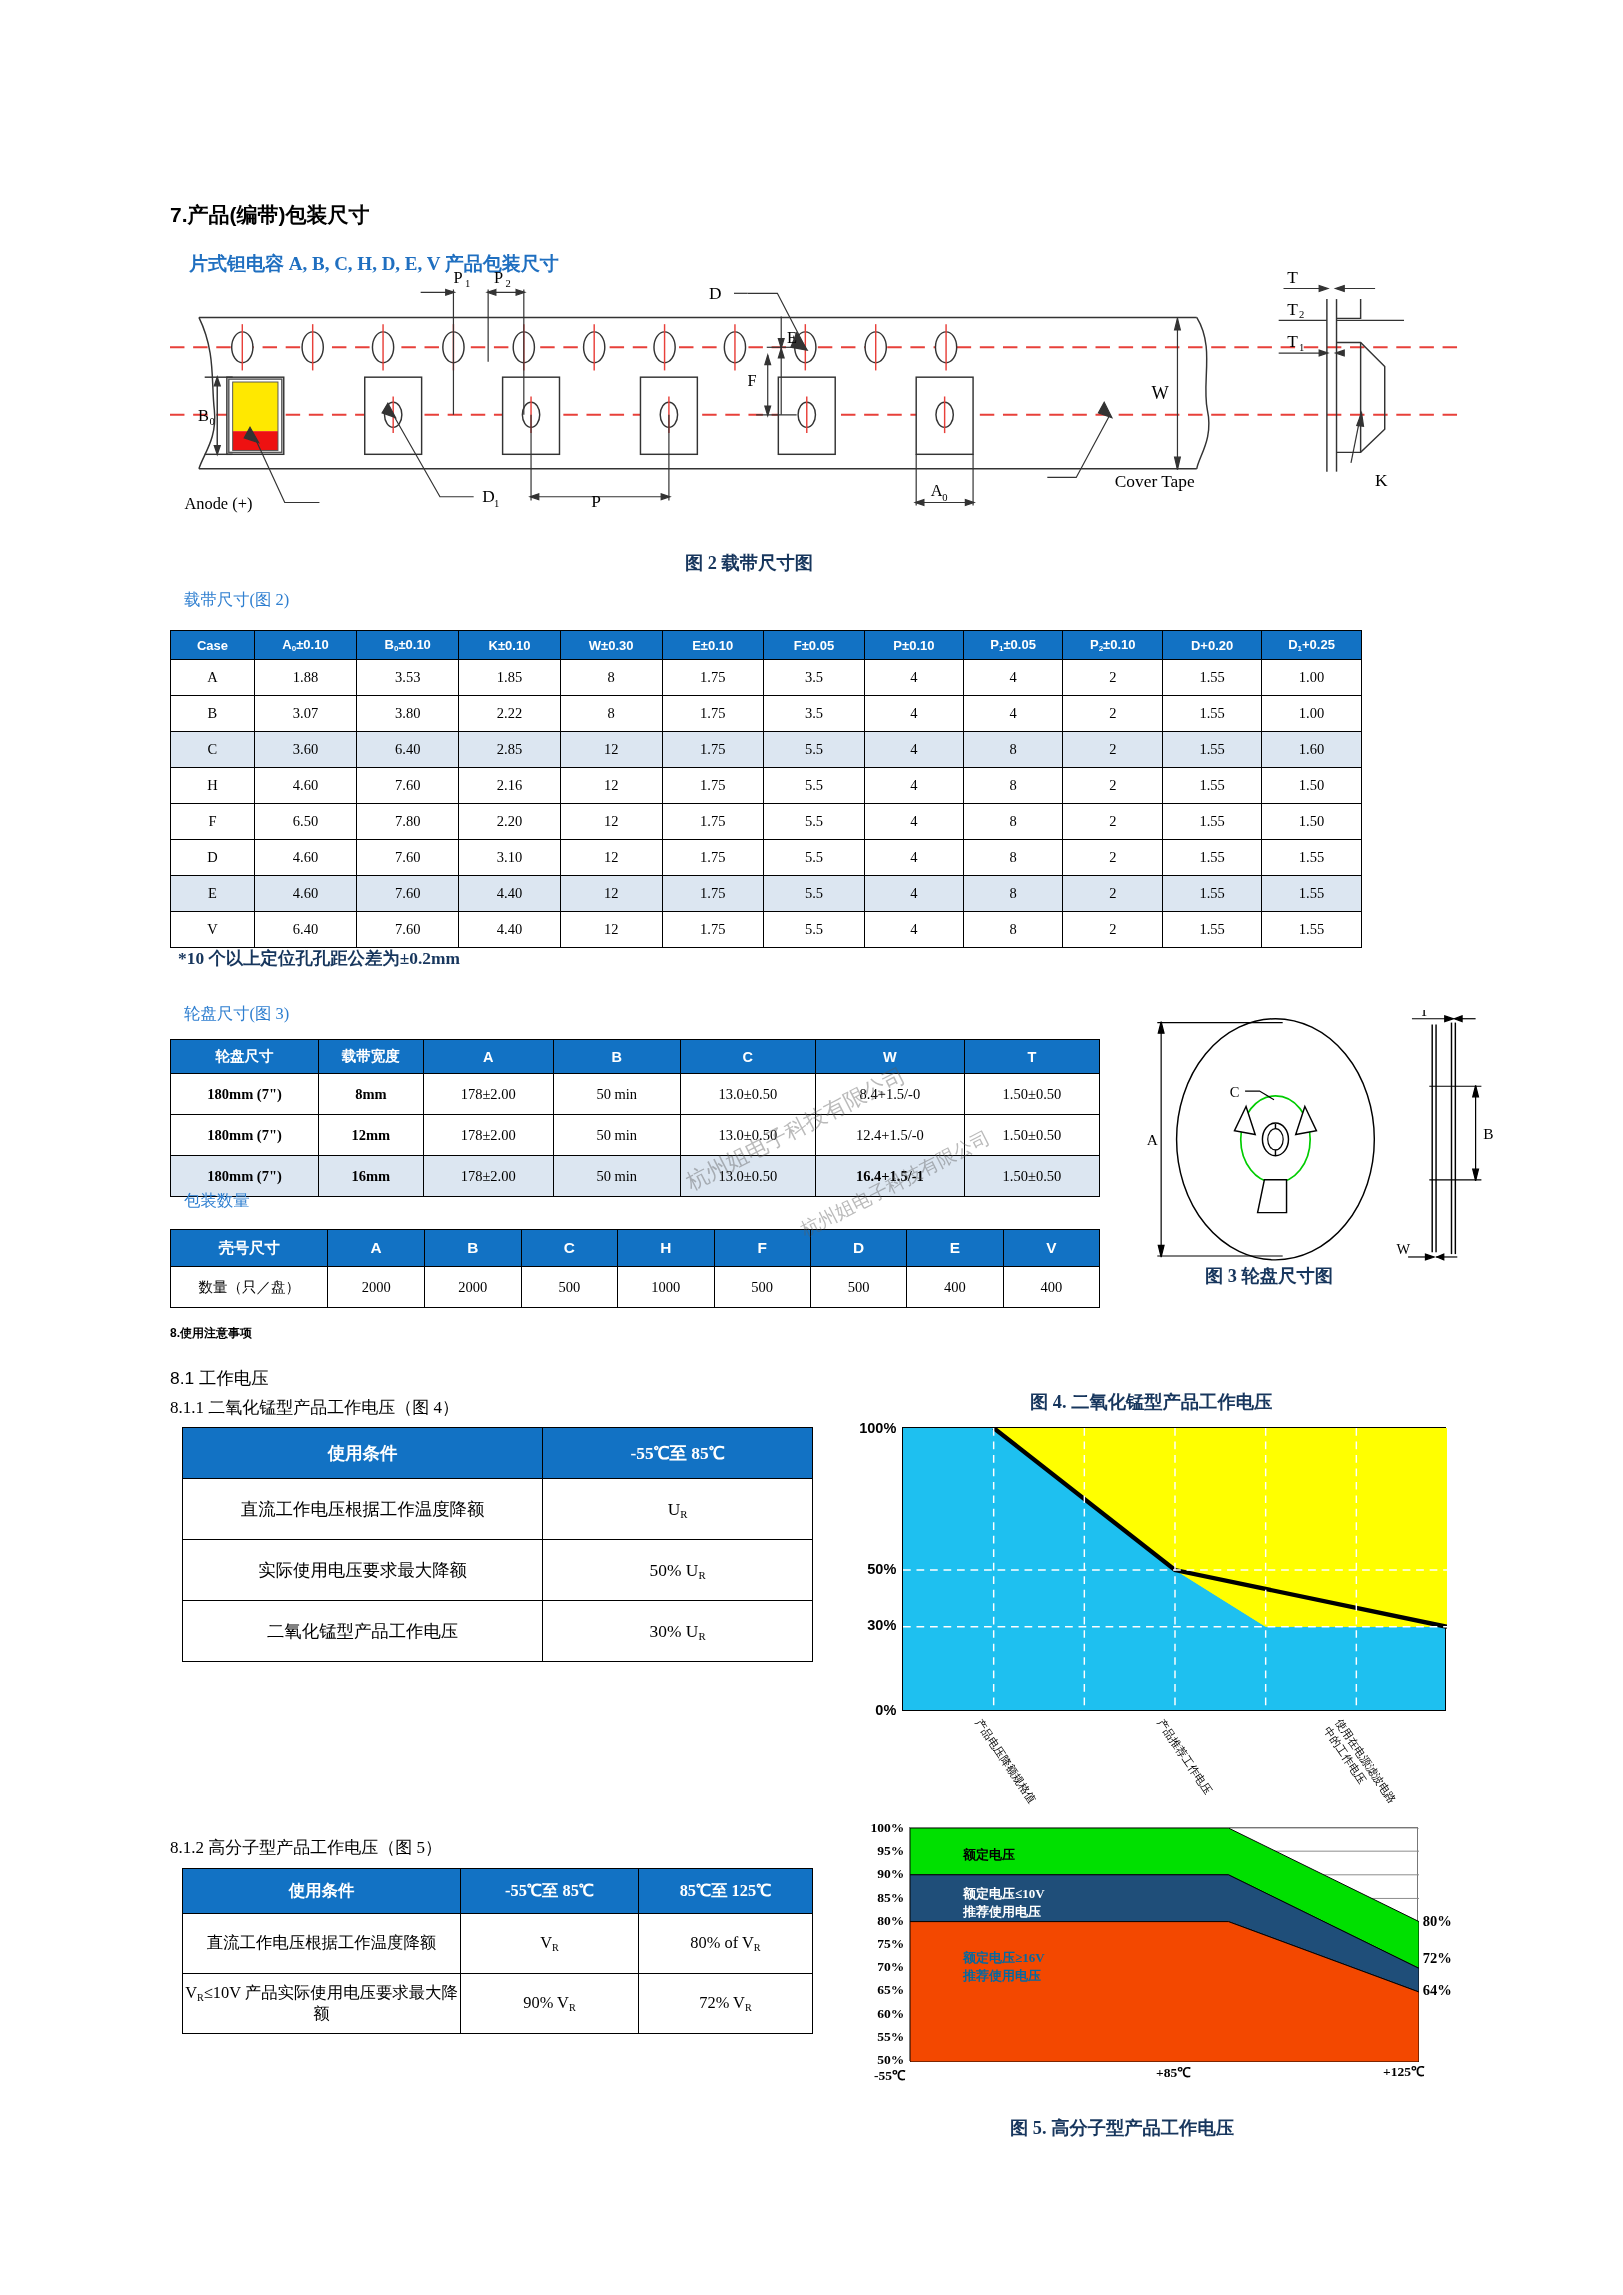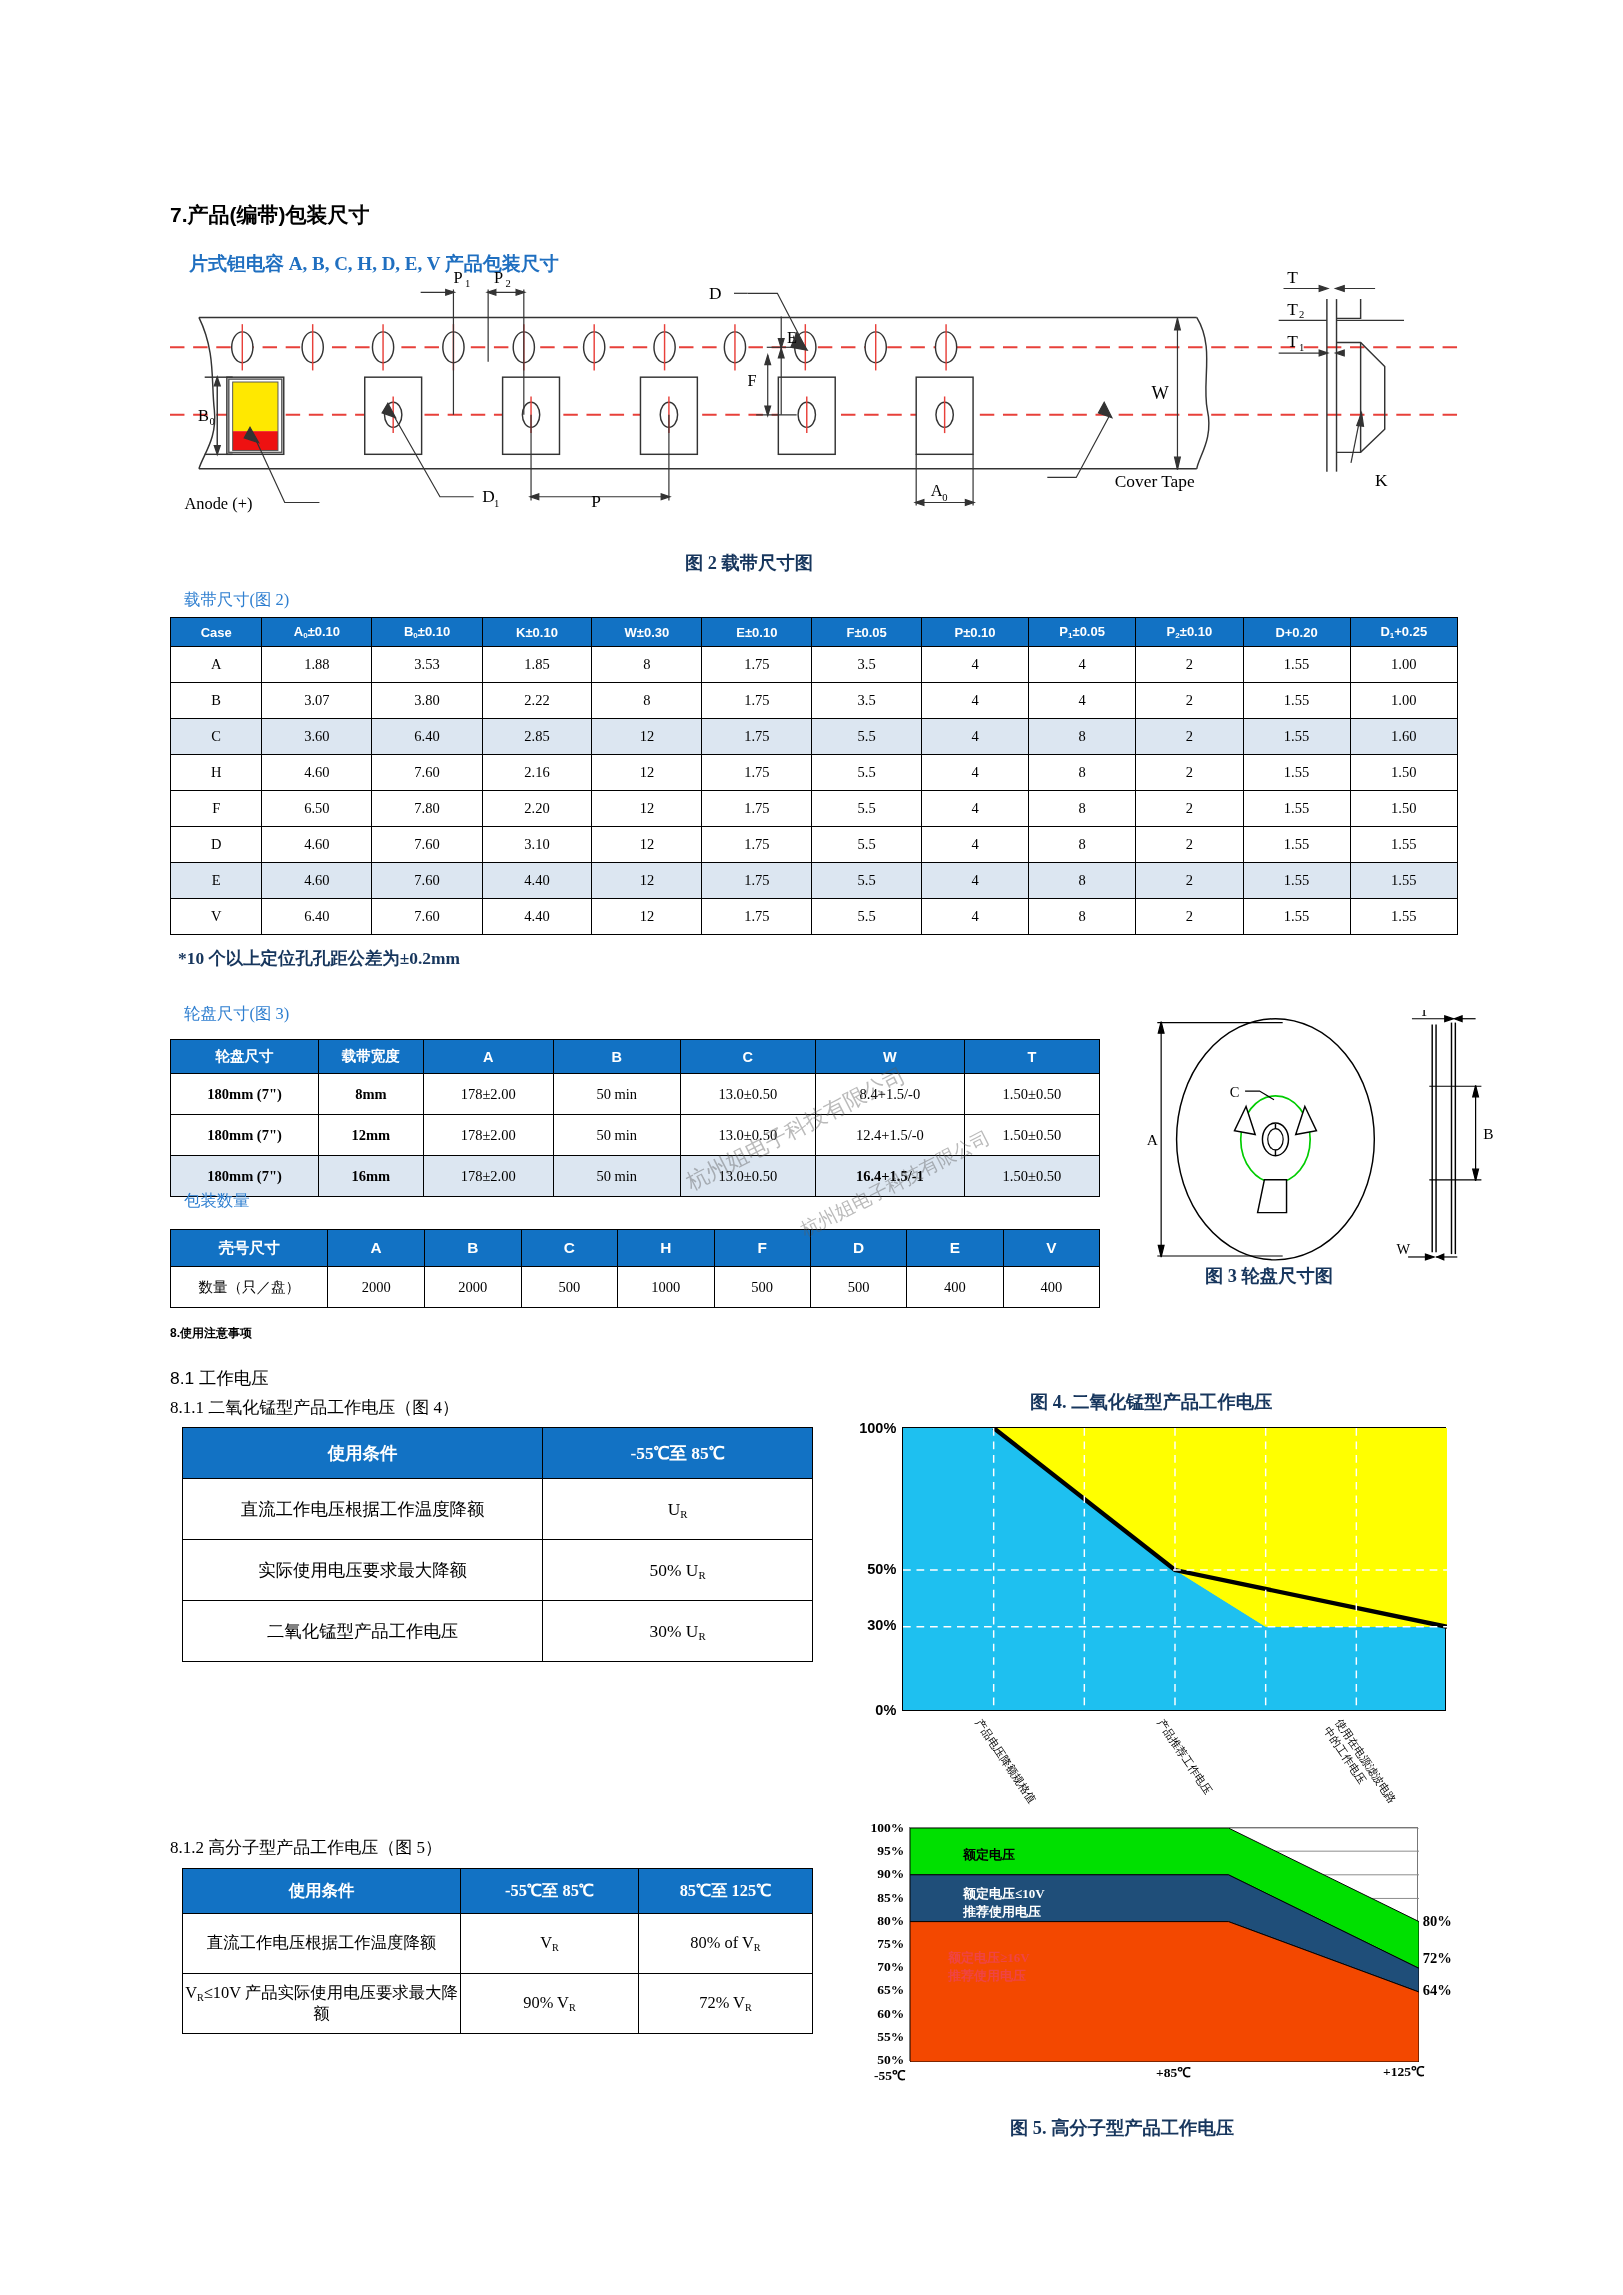--- a/index.html
+++ b/index.html
@@ -56,21 +56,21 @@
   table.grid td{
     border:0.7px solid #000;
     text-align:center;
     vertical-align:middle;
     color:#000;
     background:#ffffff;
   }
   table.grid tr.alt td{ background:#dce6f1; }
 
   
-  #tape-table{left:170px;top:617px;width:1288px;}
+  #tape-table{left:170px;top:630px;width:1192px;}
   #tape-table th{height:26px;font-size:13px;}
   #tape-table td{height:33px;font-size:14.5px;font-family:"Liberation Serif",serif;}
 
   
   #reel-table{left:170px;top:1039px;width:930px;}
   #reel-table th{height:31px;font-size:14.5px;}
   #reel-table td{height:38px;font-size:14.5px;font-family:"Liberation Serif",serif;font-weight:bold;}
 
   
   #qty-table{left:170px;top:1229px;width:930px;}
@@ -726,21 +726,21 @@
 
       <span class="r5" style="top:40%">80%</span>
       <span class="r5" style="top:56%">72%</span>
       <span class="r5" style="top:70%">64%</span>
 
       <span class="band-lbl" style="left:53px;top:18.3px;color:#000;">额定电压</span>
       <span class="band-lbl" style="left:53px;top:57px;color:#ffffff;">
         <span>额定电压≤10V</span><br>
         <span>推荐使用电压</span>
       </span>
-      <span class="band-lbl" style="left:38px;top:121px;color:#ef4444;">
+      <span class="band-lbl" style="left:53px;top:121px;color:#0369a1;">
         <span>额定电压≥16V</span><br>
         <span>推荐使用电压</span>
       </span>
     </div>
 
     <span class="x5" style="left:-35px;top:239px;">-55℃</span>
     <span class="x5" style="left:247px;top:236px;">+85℃</span>
     <span class="x5" style="left:474px;top:235px;">+125℃</span>
   </div>
 

